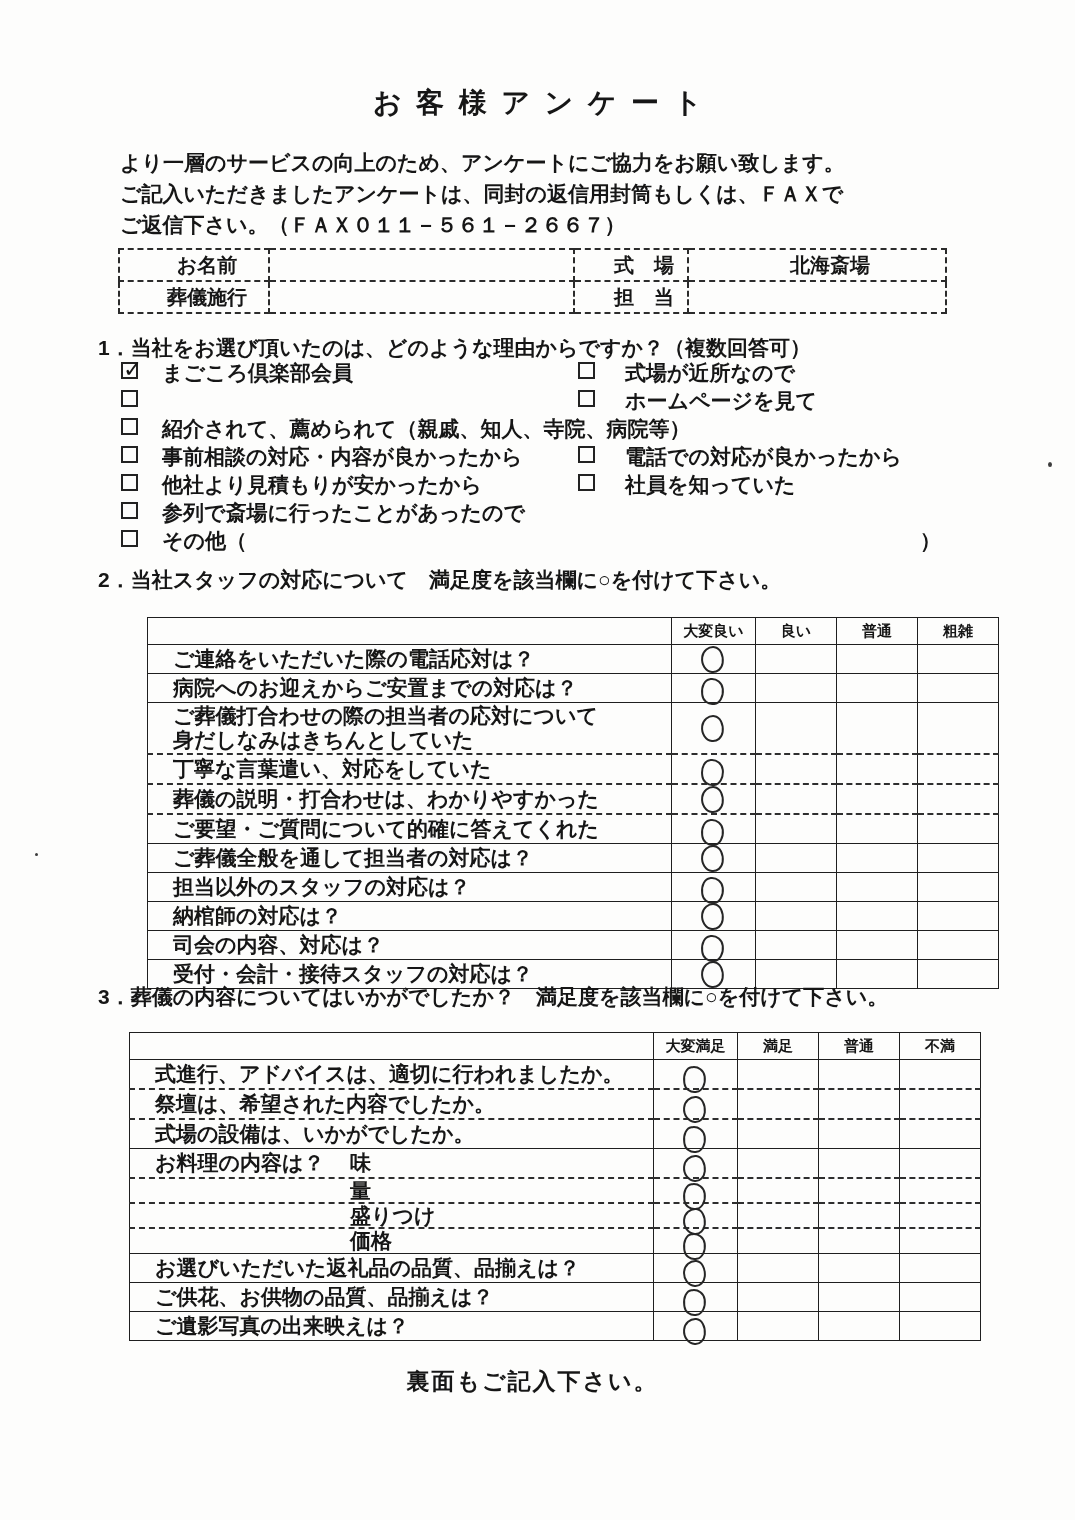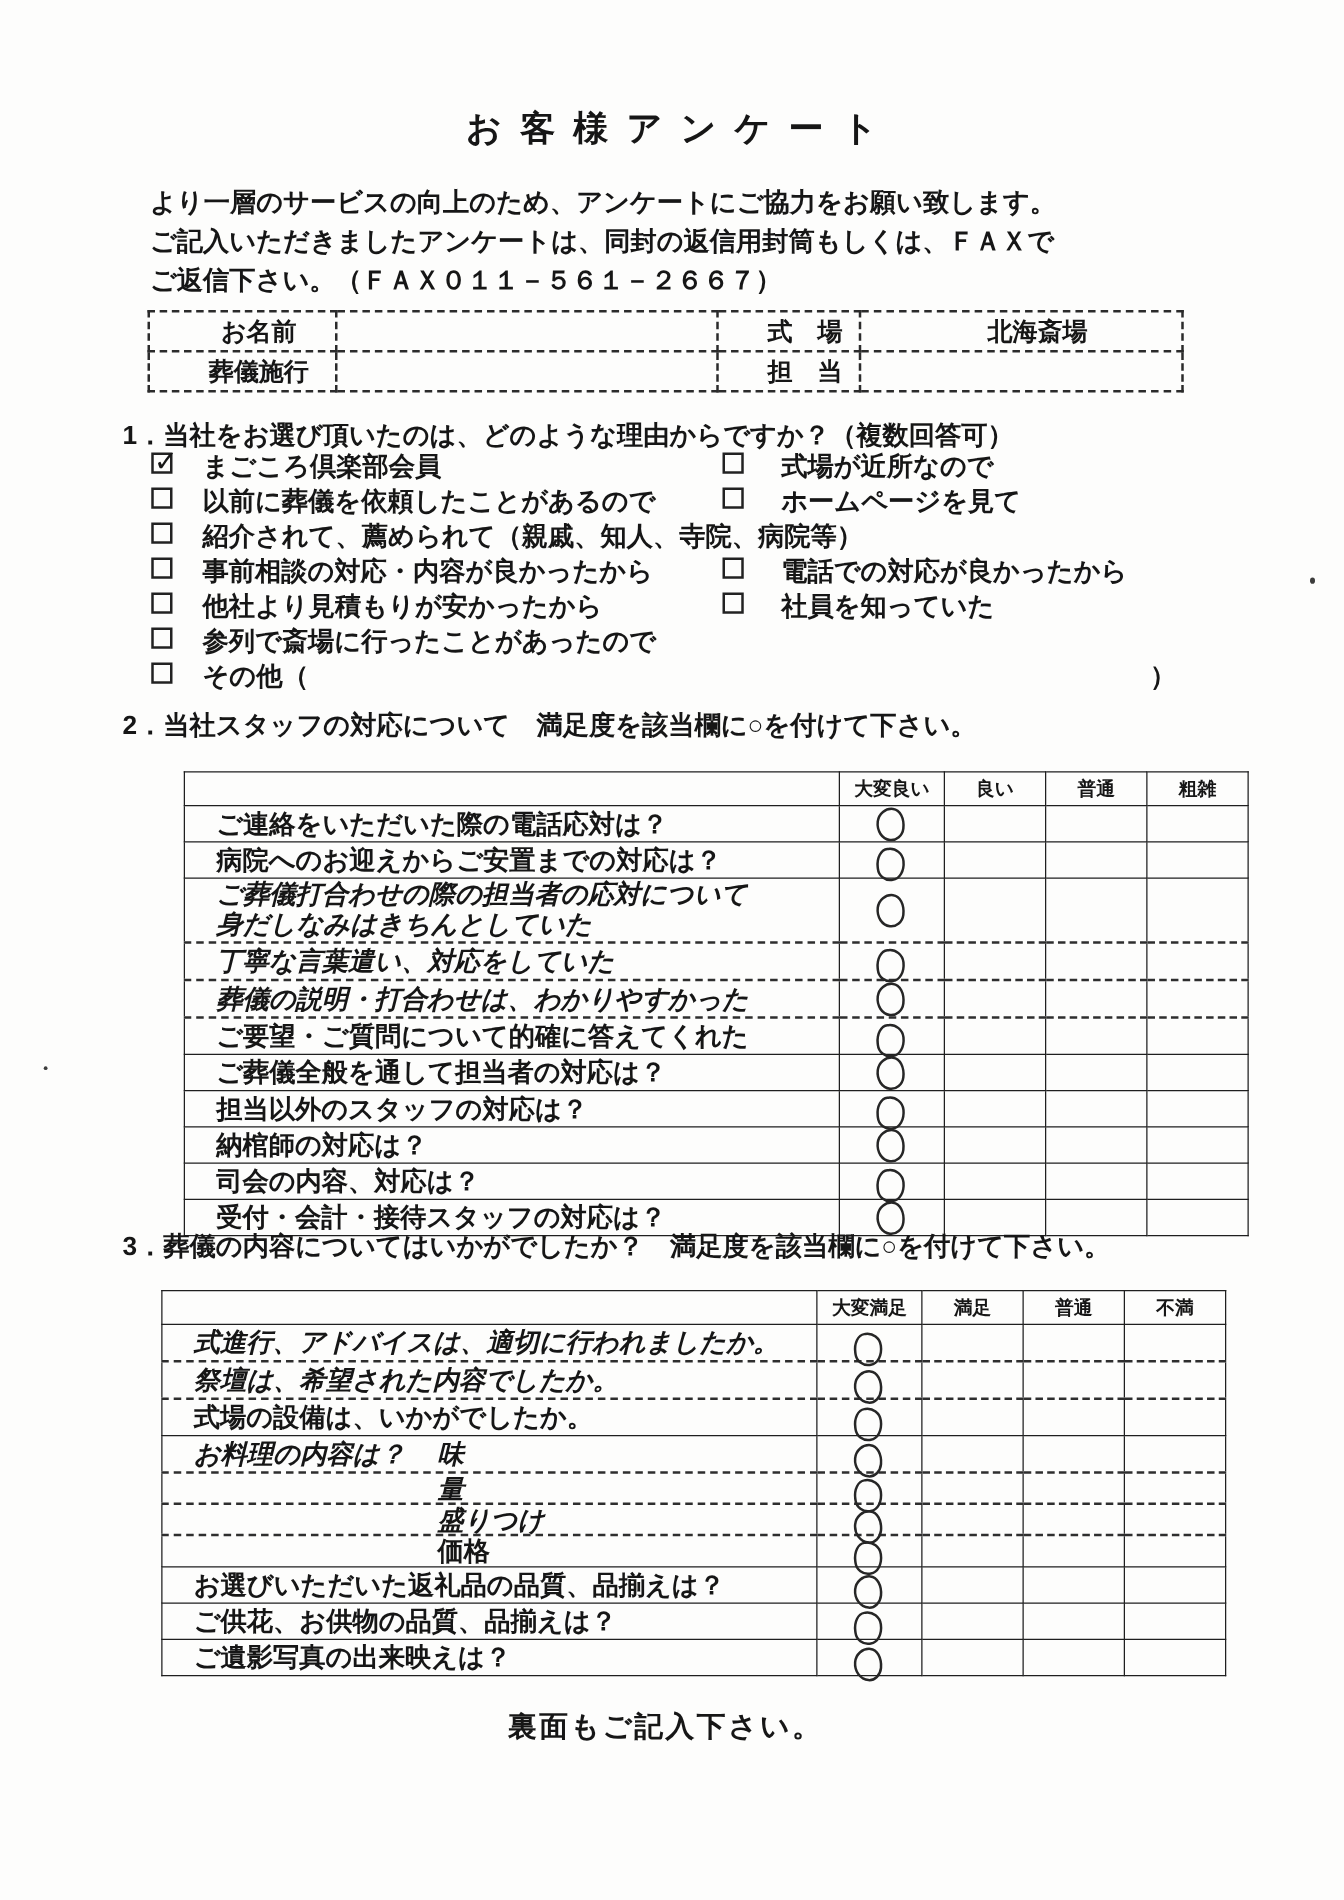--- a/index.html
+++ b/index.html
@@ -75,21 +75,21 @@
   .rt td {
     border:1.7px solid #1f1f1f; font-size:21px; font-weight:600;
     padding:0; vertical-align:middle; white-space:nowrap;
   }
   .rt tr { height:25px; }
   .rt tr.hd { height:27px; }
   .rt tr.dbl { height:51px; }
   .rt td.lbl { padding-left:25px; position:relative; }
   .rt td.hdc { font-size:15px; text-align:center; font-weight:600; }
   .rt td.rc { position:relative; }
-  .rt tr.dash td { border-bottom:2px dashed #2e2e2e;font-style:italic; }
+  .rt tr.dash td { border-bottom:2px dashed #2e2e2e; }
   .dblline { line-height:24px; }
   .sub { position:absolute; left:220px; top:50%; transform:translateY(-50%); }
 
   
   .circle {
     position:absolute; left:50%; top:50%;
     width:23px; height:27px; border:2px solid #262626;
     border-radius:46% 54% 50% 50% / 56% 46% 58% 42%;
     margin-left:-13px; margin-top:-13px;
     visibility:hidden;
@@ -152,21 +152,20 @@
   <div class="q1row">
     <span class="cb c1">
         <span class="check on">✓</span>
       </span>
     <span class="olbl c1">まごころ倶楽部会員</span>
     <span class="cb c2"></span>
     <span class="olbl c2">式場が近所なので</span>
   </div>
   <div class="q1row">
     <span class="cb c1"></span>
-    <span class="olbl c1">以前に葬儀を依頼したことがあるので</span>
     <span class="cb c2"></span>
     <span class="olbl c2">ホームページを見て</span>
   </div>
   <div class="q1row">
     <span class="cb c1"></span>
     <span class="olbl c1">紹介されて、薦められて（親戚、知人、寺院、病院等）</span>
   </div>
   <div class="q1row">
     <span class="cb c1"></span>
     <span class="olbl c1">事前相談の対応・内容が良かったから</span>

